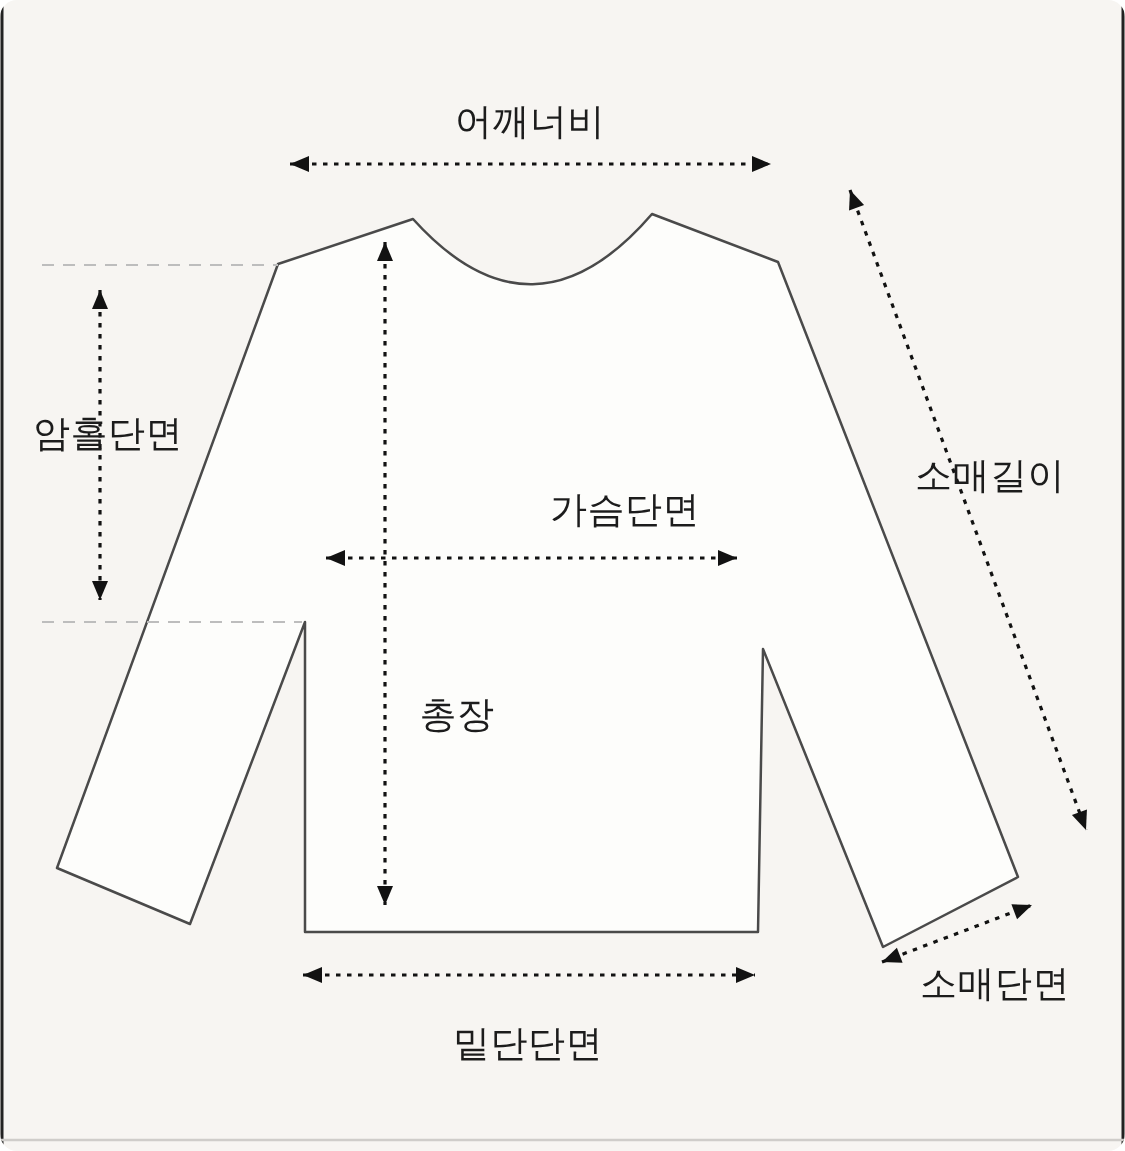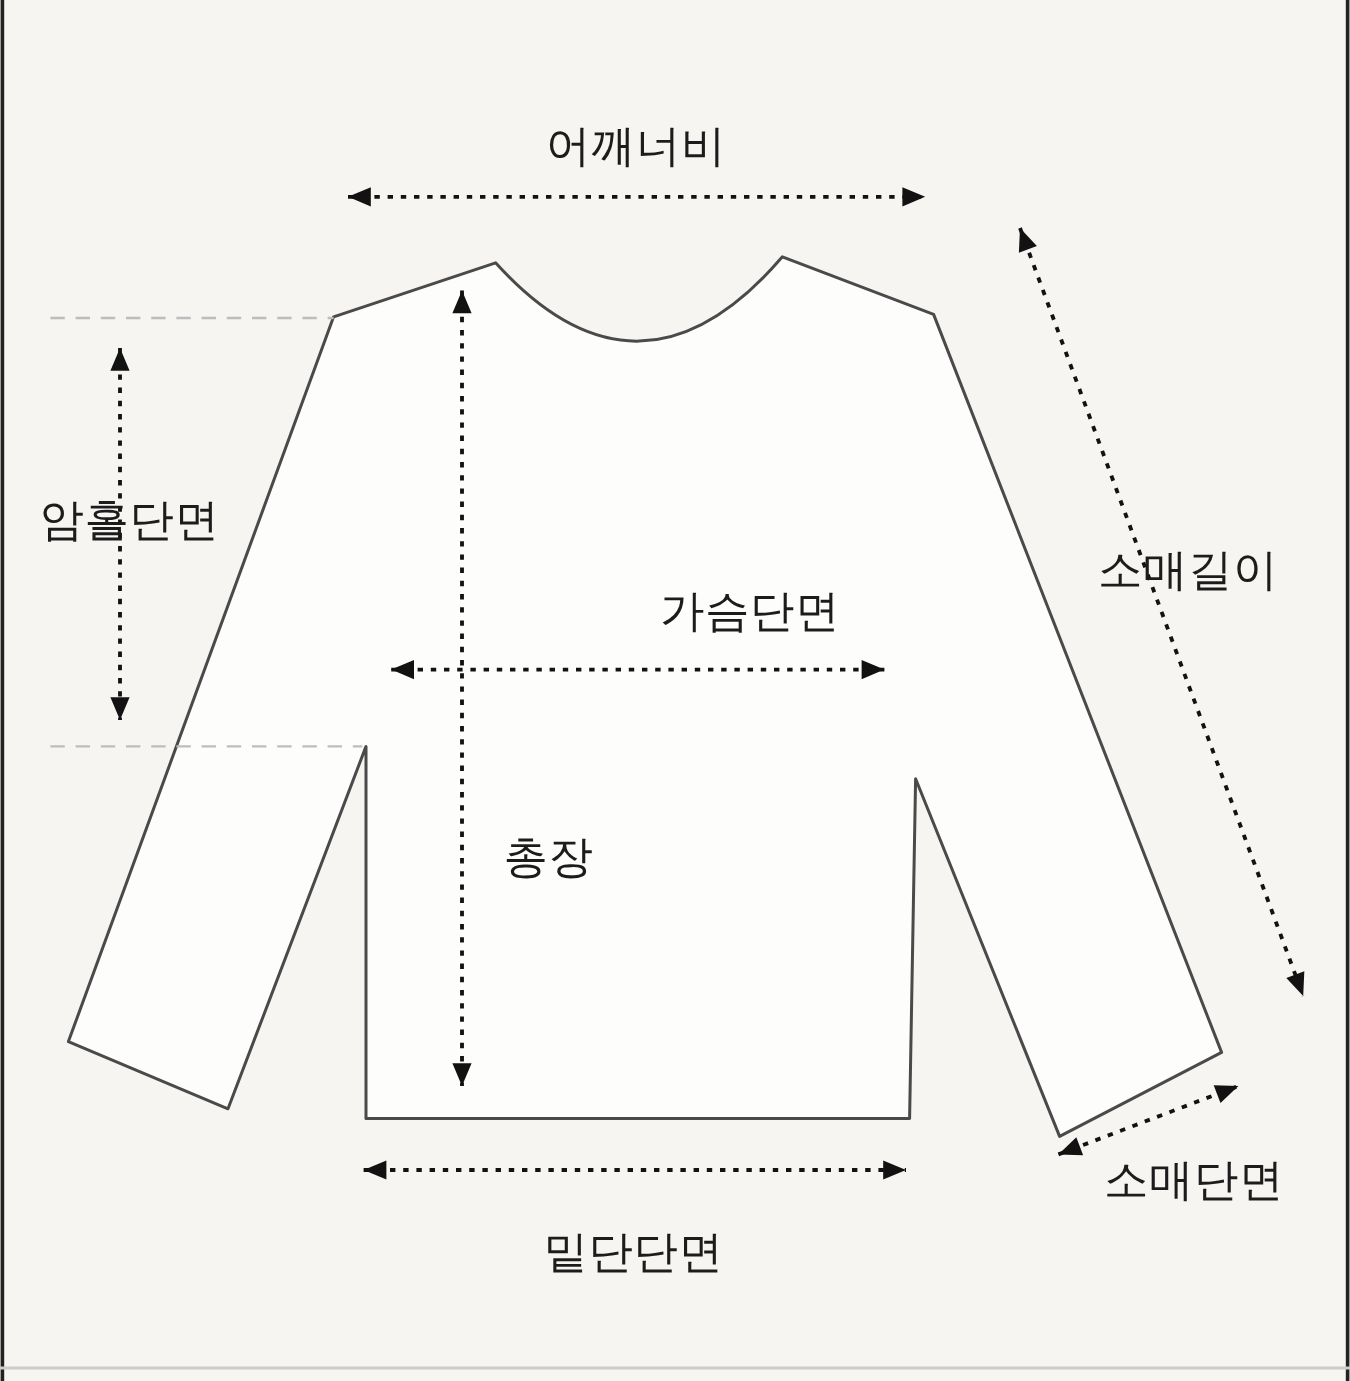--- a/index.html
+++ b/index.html
@@ -2,20 +2,21 @@
 <html style="--background: #f7f5f2; --garment-fill: #fdfdfb; --garment-outline: #4a4a4a; --arrow: #121212; --guide-line: #bdbdbd; --text: #1c1c1c; --frame-vertical: #222222; --frame-bottom: #cfcdca;"><head>
 <meta charset="utf-8">
 <style>
   html,body{margin:0;padding:0;background:#ffffff;}
   .stage{
     position:relative;
     width:1125px;height:1151px;
     background:var(--background,#f7f5f2);
     overflow:hidden;
     font-family:"Liberation Sans","DejaVu Sans",sans-serif;
+    border-radius:17px;
   }
   .stage svg{display:block;}
   .garment{
     fill:var(--garment-fill,#fdfdfb);
     stroke:var(--garment-outline,#4a4a4a);
     stroke-width:2.5;
     stroke-linejoin:round;
   }
   .arrow{
     stroke:var(--arrow,#121212);

